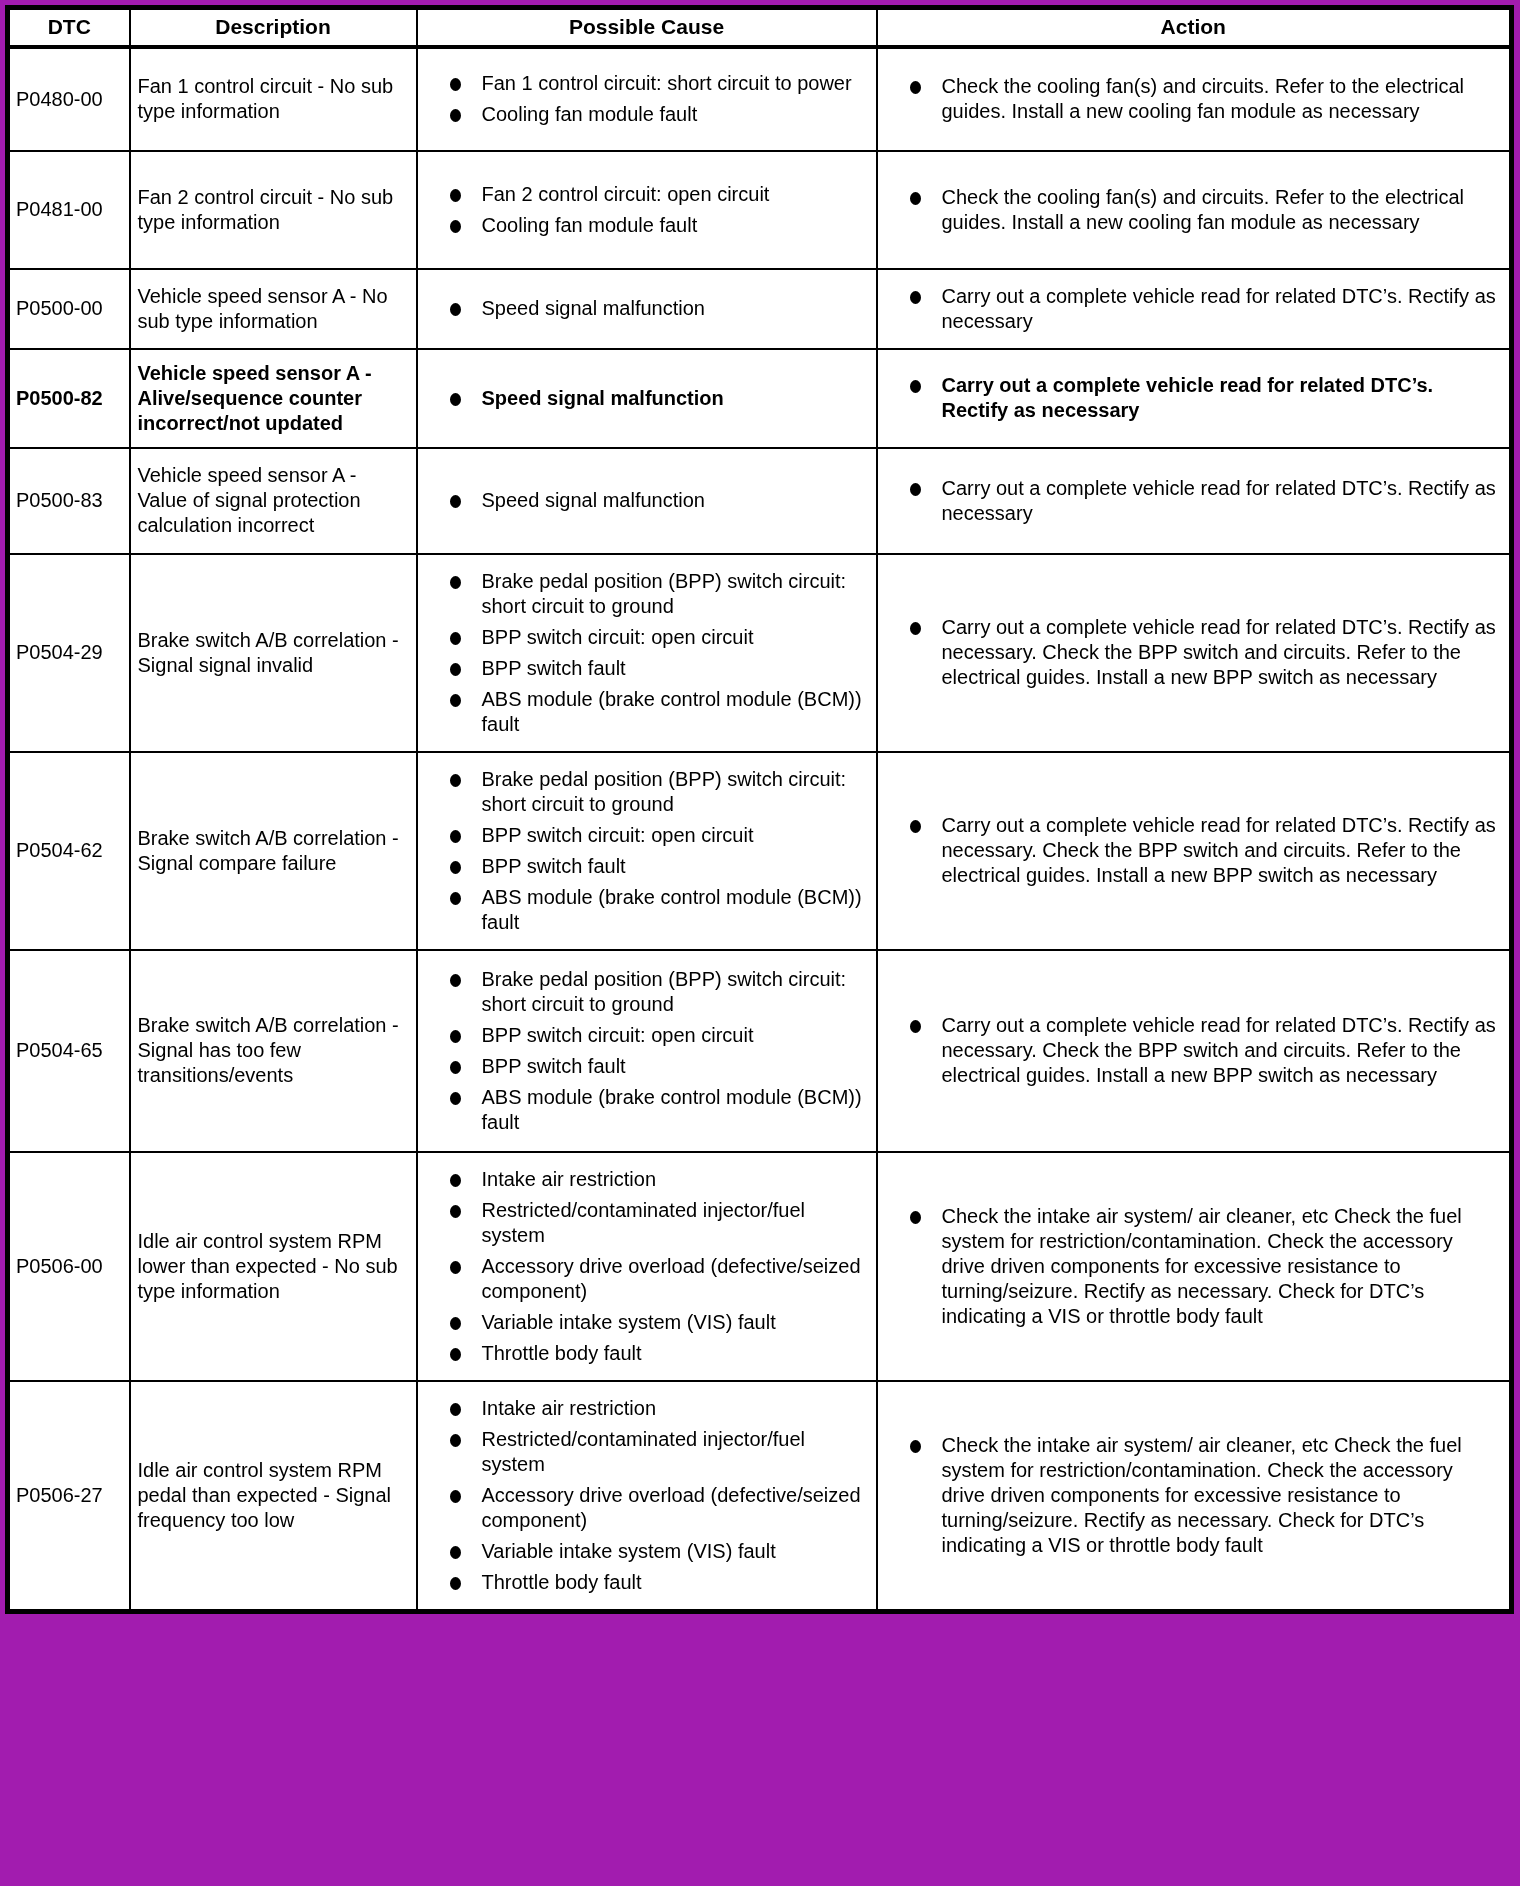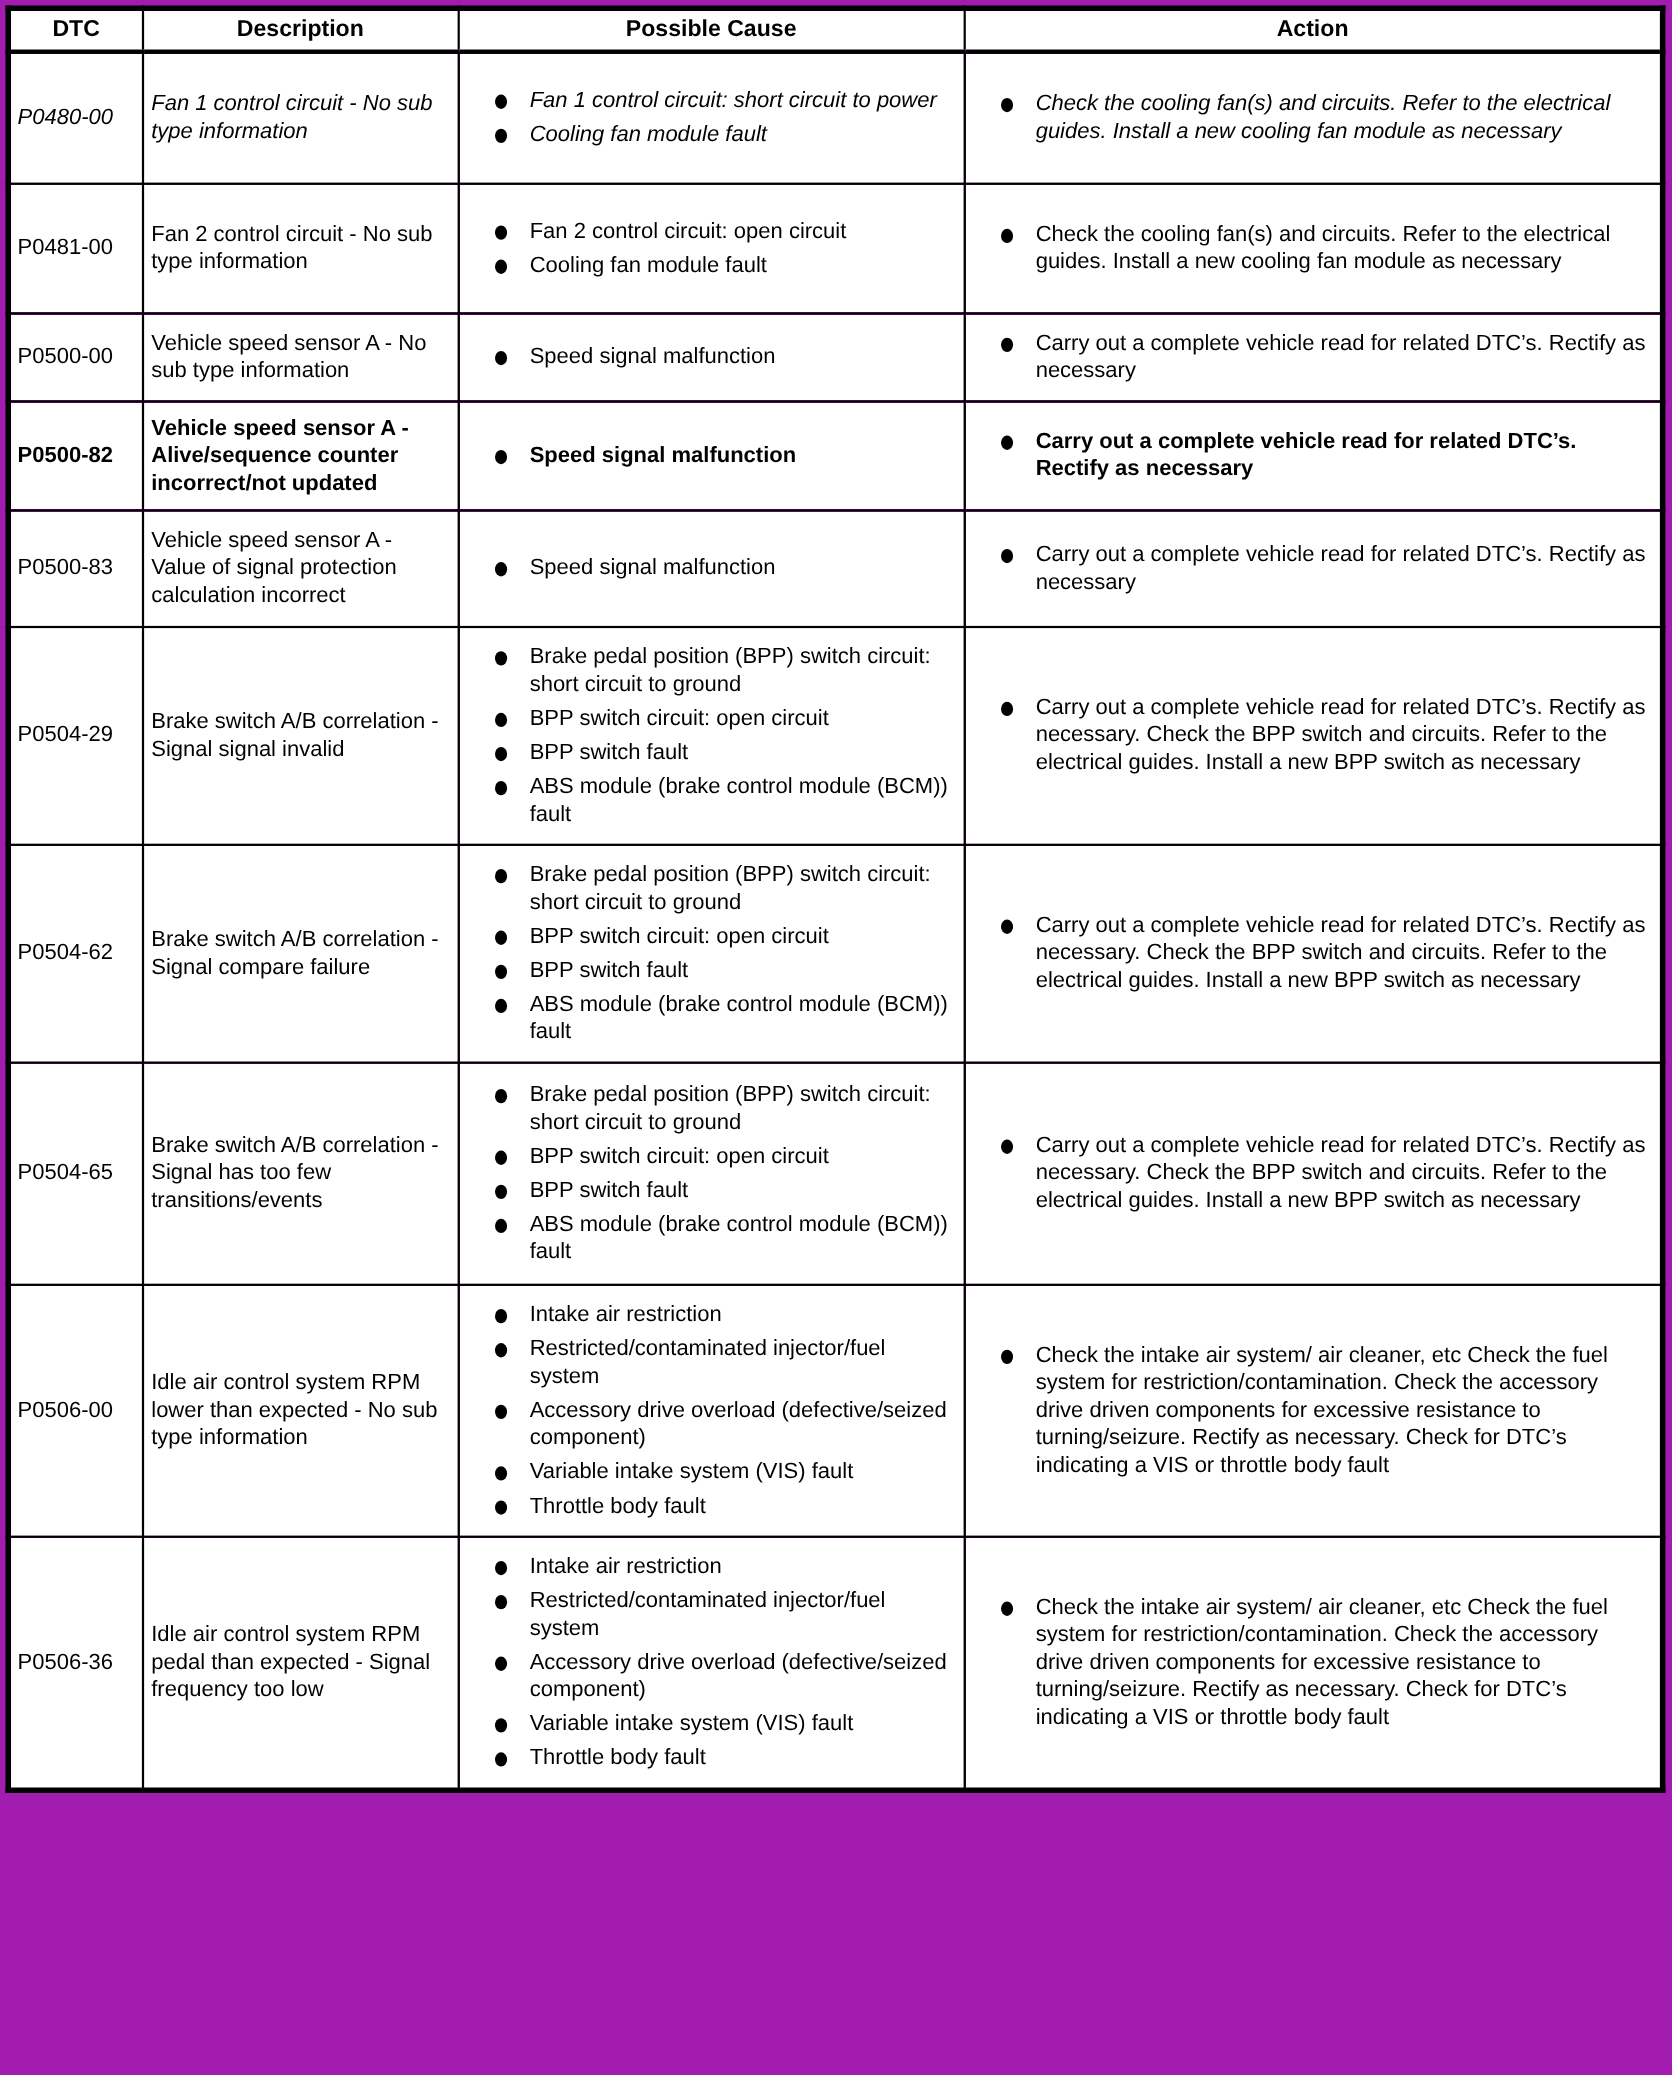--- a/index.html
+++ b/index.html
@@ -63,21 +63,21 @@
     position: absolute;
     left: 2px;
     top: 7px;
     width: 11px;
     height: 13px;
     border-radius: 50%;
     background: #000;
   }
 
   
-  tbody tr:nth-child(1)  { height: 120px; font-style: italic; }
+  tbody tr:nth-child(1)  { height: 104px; }
   tbody tr:nth-child(2)  { height: 118px;  }
   tbody tr:nth-child(3)  { height: 73px;  }
   tbody tr:nth-child(4)  { height: 99px; font-weight: bold;  }
   tbody tr:nth-child(5)  { height: 106px; }
   tbody tr:nth-child(6)  { height: 126px; }
   tbody tr:nth-child(7)  { height: 70px;  }
   tbody tr:nth-child(8)  { height: 202px; }
   tbody tr:nth-child(9)  { height: 200px; }
   tbody tr:nth-child(10) { height: 200px; }
   tbody tr:nth-child(11) { height: 71px;  }
@@ -203,21 +203,21 @@
             <div class="bullet-item">Restricted/contaminated injector/fuel system</div>
             <div class="bullet-item">Accessory drive overload (defective/seized component)</div>
             <div class="bullet-item">Variable intake system (VIS) fault</div>
             <div class="bullet-item">Throttle body fault</div>
           </td>
           <td class="cell-list">
             <div class="bullet-item">Check the intake air system/ air cleaner, etc Check the fuel system for restriction/contamination. Check the accessory drive driven components for excessive resistance to turning/seizure. Rectify as necessary. Check for DTC’s indicating a VIS or throttle body fault</div>
           </td>
         </tr>
         <tr>
-          <td class="cell-dtc">P0506-36</td>
+          <td class="cell-dtc">P0506-27</td>
           <td class="cell-desc">Idle air control system RPM pedal than expected - Signal frequency too low</td>
           <td class="cell-list">
             <div class="bullet-item">Intake air restriction</div>
             <div class="bullet-item">Restricted/contaminated injector/fuel system</div>
             <div class="bullet-item">Accessory drive overload (defective/seized component)</div>
             <div class="bullet-item">Variable intake system (VIS) fault</div>
             <div class="bullet-item">Throttle body fault</div>
           </td>
           <td class="cell-list">
             <div class="bullet-item">Check the intake air system/ air cleaner, etc Check the fuel system for restriction/contamination. Check the accessory drive driven components for excessive resistance to turning/seizure. Rectify as necessary. Check for DTC’s indicating a VIS or throttle body fault</div>

